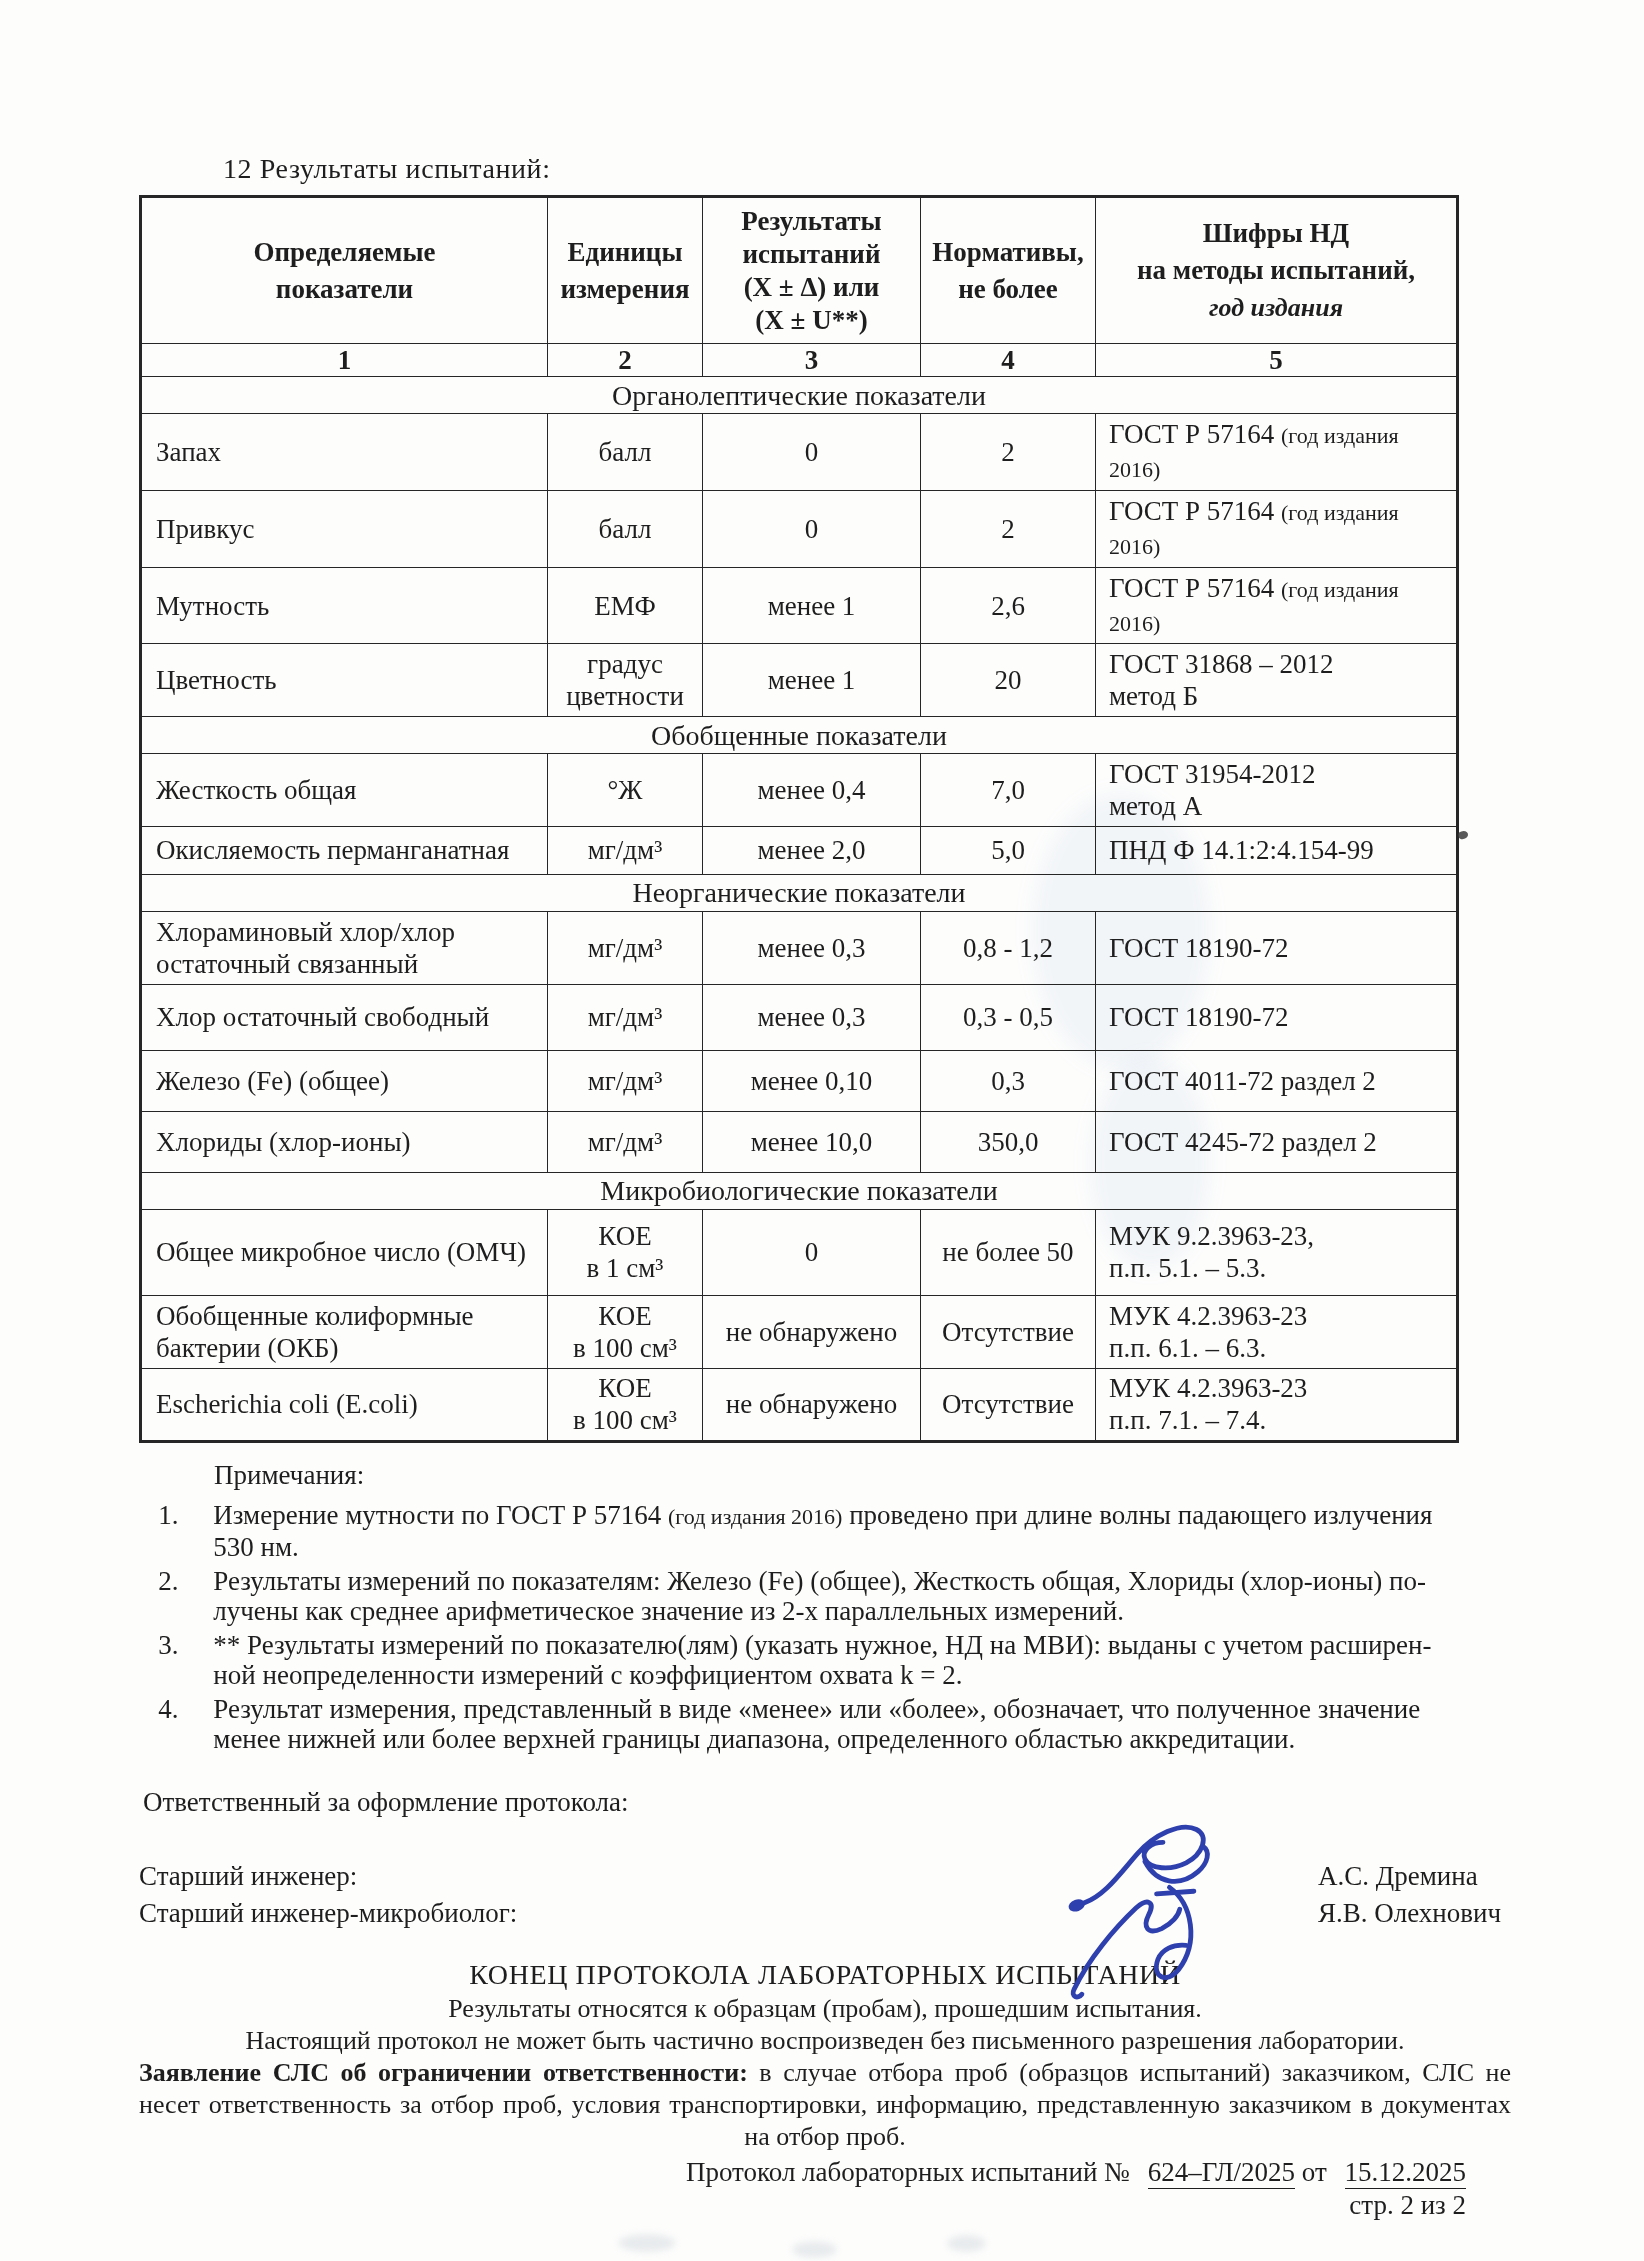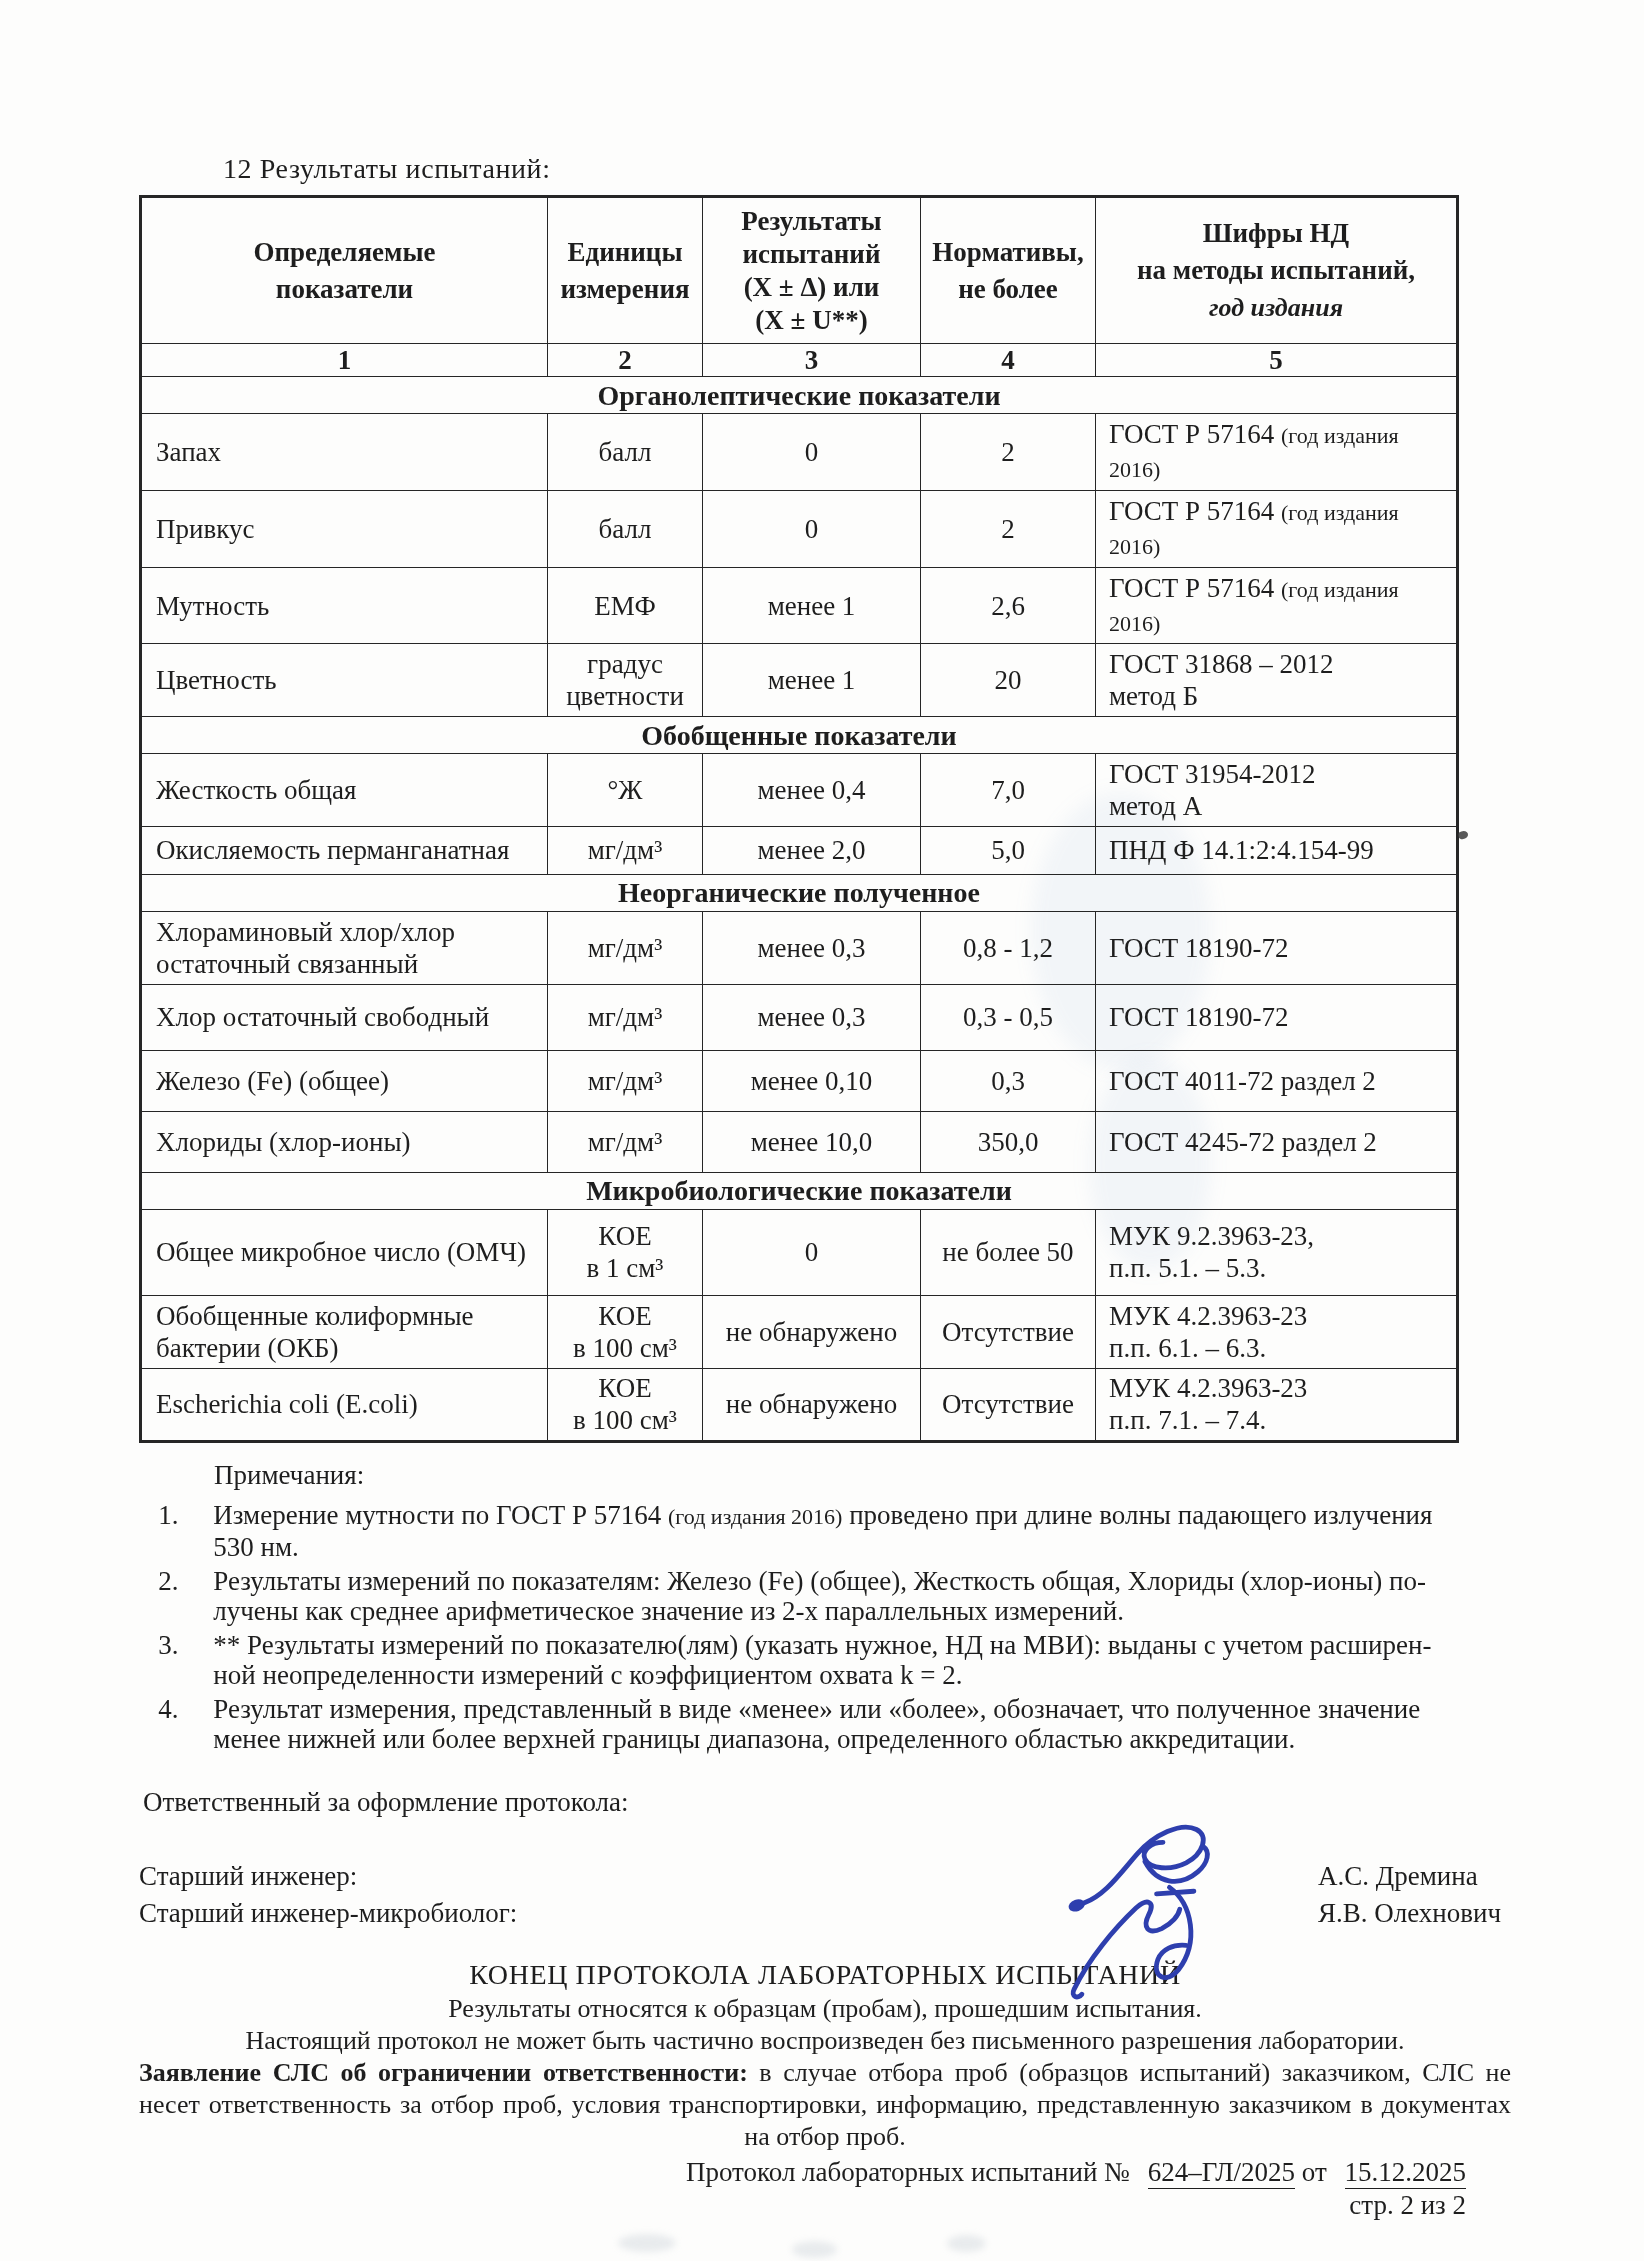--- a/index.html
+++ b/index.html
@@ -30,21 +30,21 @@
   }
   thead th{font-weight:bold;line-height:37px;padding:6.4px 5.2px;}
   thead th .pre{white-space:pre-line;}
   th.h-col3{line-height:33px;}
   .italic-small{display:block;font-style:italic;font-weight:bold;font-size:26px;}
   tr.header-row{height:132px;}
   tr.numbers-row{height:33px;}
   tr.numbers-row td{font-weight:bold;text-align:center;line-height:28px;padding:1.3px;}
   tr.section{height:37px;}
   td.section-cell{
-    font-weight:bold;text-align:center;font-size:28px;line-height:31px;padding:1.3px;
+    font-weight:normal;text-align:center;font-size:28px;line-height:31px;padding:1.3px;
   }
   tr.data{height:66px;}
   tbody tr:nth-child(8){height:48px;}     
   tbody tr:nth-child(12){height:61px;}    
   tbody tr:nth-child(13){height:61px;}    
   tbody tr:nth-child(15){height:86px;}   
   tbody tr:nth-child(16){height:66px;}   
   tbody tr:nth-child(17){height:66px;}   
   td.c0{text-align:left;padding-left:14px;}
   td.c1,td.c2,td.c3{text-align:center;}
@@ -179,21 +179,21 @@
 метод А</span></td>
           </tr>
           <tr class="data">
             <td class="c0"><span class="pre">Окисляемость перманганатная</span></td>
             <td class="c1"><span class="pre">мг/дм³</span></td>
             <td class="c2"><span class="pre">менее 2,0</span></td>
             <td class="c3"><span class="pre">5,0</span></td>
             <td class="c4"><span class="pre">ПНД Ф 14.1:2:4.154-99</span></td>
           </tr>
           <tr class="section">
-            <td colspan="5" class="section-cell">Неорганические полученное</td>
+            <td colspan="5" class="section-cell">Неорганические показатели</td>
           </tr>
           <tr class="data">
             <td class="c0"><span class="pre">Хлораминовый хлор/хлор остаточный связанный</span></td>
             <td class="c1"><span class="pre">мг/дм³</span></td>
             <td class="c2"><span class="pre">менее 0,3</span></td>
             <td class="c3"><span class="pre">0,8 - 1,2</span></td>
             <td class="c4"><span class="pre">ГОСТ 18190-72</span></td>
           </tr>
           <tr class="data">
             <td class="c0"><span class="pre">Хлор остаточный свободный</span></td>

